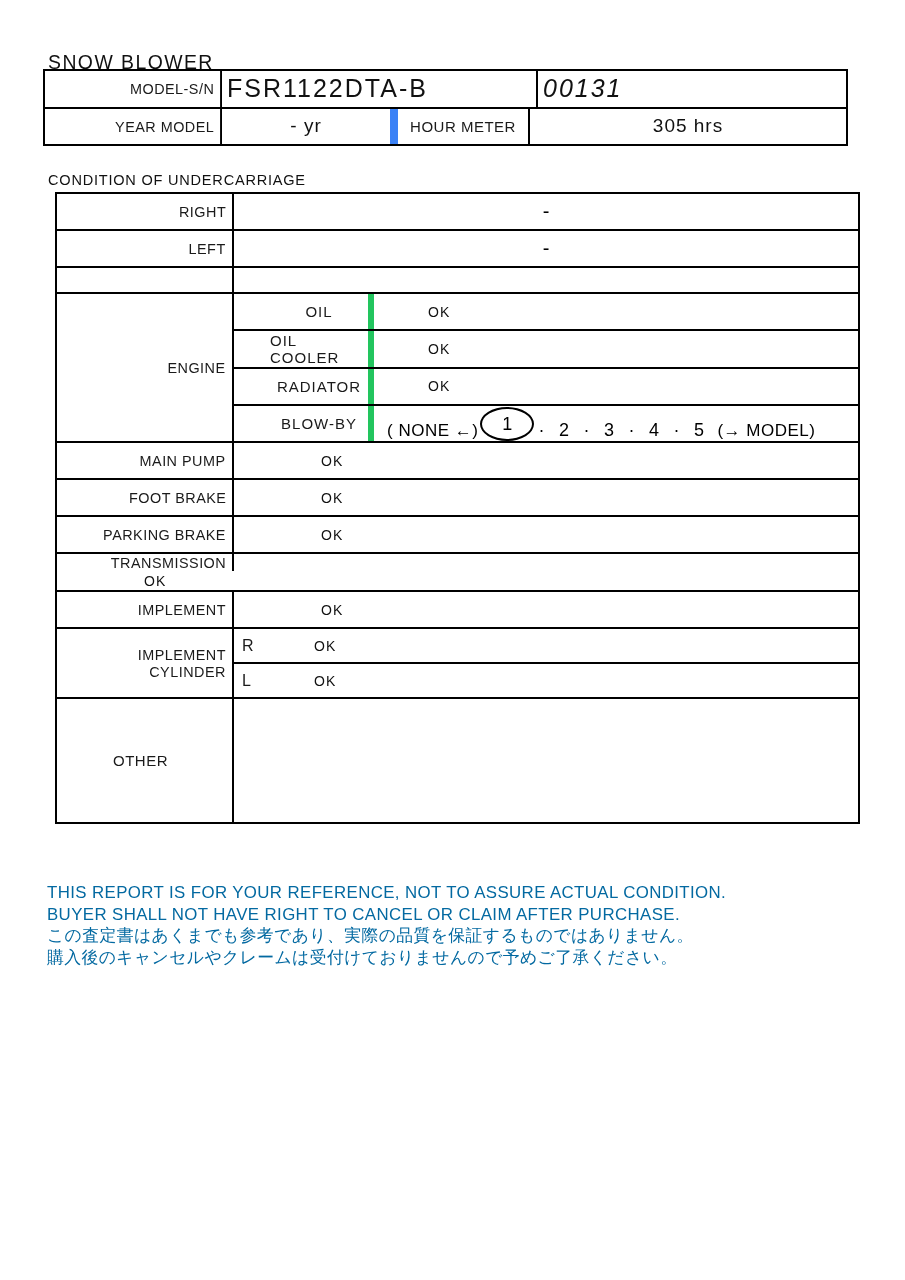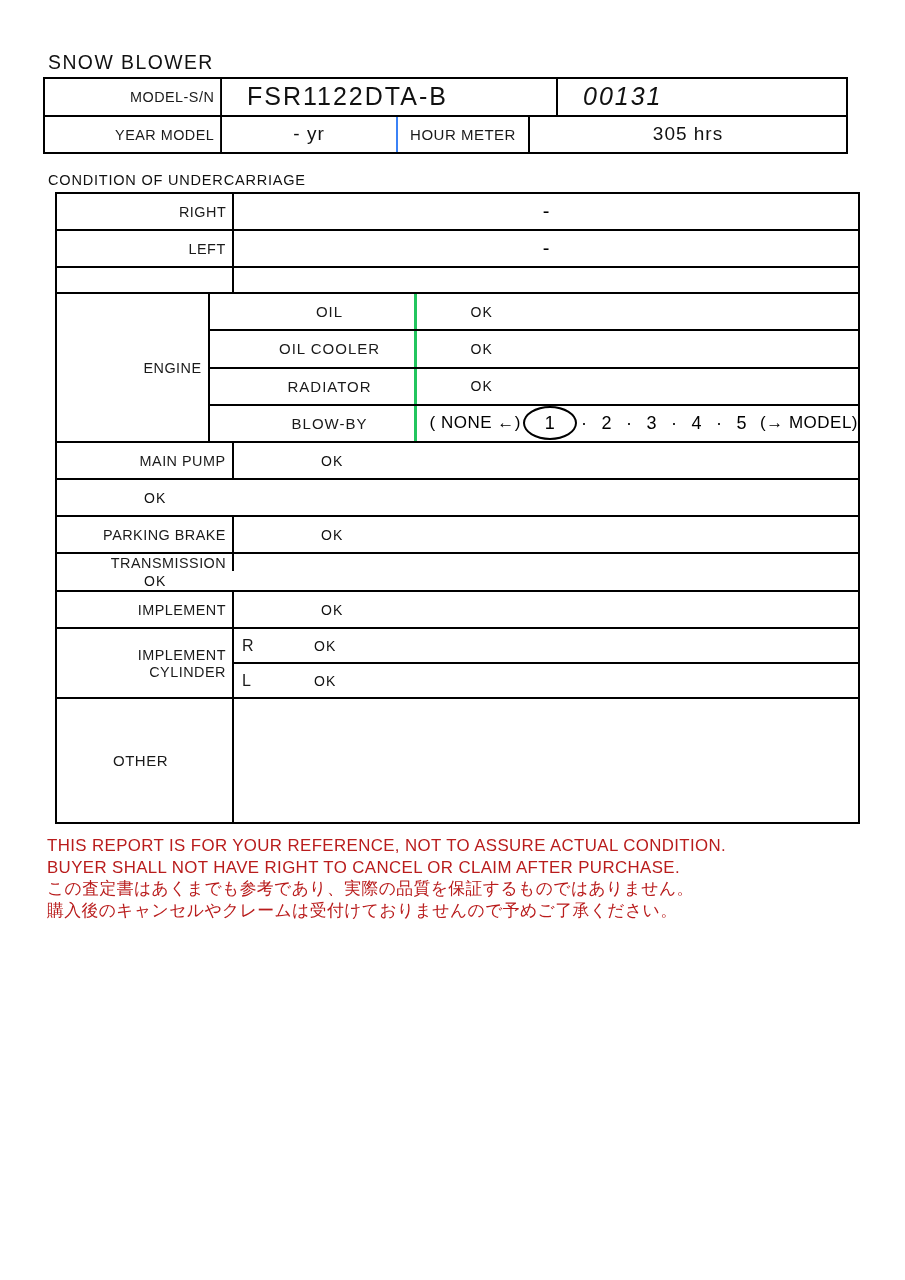--- a/index.html
+++ b/index.html
@@ -14,38 +14,38 @@
   #page { position: absolute; inset: 0; background: #fff; }
 
   .title {
     position: absolute; left: 48px; top: 51px;
     font-size: 20px; letter-spacing: 1.5px; color: #111;
     transform: scaleX(0.97); transform-origin: left;
   }
 
   
   .t1 {
-    position: absolute; left: 43px; top: 77px; width: 805px; height: 77px;
+    position: absolute; left: 43px; top: 69px; width: 805px; height: 77px;
     border: 2px solid #000; display: flex; flex-direction: column;
   }
   .t1 .trow { display: flex; flex: 1; }
   .t1 .trow.first { border-bottom: 2px solid #000; }
   .cell { display: flex; align-items: center; }
   .lbl {
     font-size: 15px; letter-spacing: 0.5px; color: #1a1a1a;
     justify-content: flex-end; padding-right: 6px;
     transform: scaleX(0.96); transform-origin: right;
   }
   .t1 .c1 { width: 177px; border-right: 2px solid #000; }
   .t1 .c2 { width: 316px; border-right: 2px solid #000; }
   .t1 .c3 { flex: 1; font-style: italic; }
-  .t1 .c2b { width: 176px; border-right: 2px solid #3b82f6; justify-content: center; }
+  .t1 .c2b { width: 176px; border-right: 8px solid #3b82f6; justify-content: center; }
   .t1 .c3b { width: 132px; border-right: 2px solid #000; justify-content: center; padding-right: 0; transform: none; }
   .t1 .c4b { flex: 1; justify-content: center; }
-  .big { font-size: 25px; letter-spacing: 2px; padding-left: 5px; color: #111; margin-left: 20px; }
+  .big { font-size: 25px; letter-spacing: 2px; padding-left: 5px; color: #111; }
   .mid { font-size: 19px; letter-spacing: 1px; color: #111; }
 
   .sec-title {
     position: absolute; left: 48px; top: 171px;
     font-size: 15px; letter-spacing: 0.8px; color: #111;
     transform: scaleX(0.97); transform-origin: left;
   }
 
   
   .t2 {
@@ -67,28 +67,28 @@
 
   .h38 { height: 38px; flex-direction: column; } .h37 { height: 37px; } .h26 { height: 26px; }
 
   
   .eng { height: 149px; }
   .eng .labcol { align-items: center; }
   .engsub { flex: 1; display: flex; flex-direction: column; }
   .erow { display: flex; flex: 1; border-bottom: 2px solid #000; }
   .erow:last-child { border-bottom: none; gap: 8px; }
   .esub {
-    width: 207px; border-right: 3px solid #22c55e;
+    width: 140px; border-right: 6px solid #22c55e;
     display: flex; align-items: center; justify-content: center;
     font-size: 15px; letter-spacing: 1px; color: #1a1a1a; padding-left: 36px;
   }
   .eval { flex: 1; display: flex; align-items: center; padding-left: 54px; }
 
   
-  .bb { padding-left: 5px; font-size: 17px; letter-spacing: 0.5px; white-space: nowrap; }
+  .bb { padding-left: 5px; font-size: 17px; letter-spacing: 0.5px; white-space: nowrap; align-items: flex-end; }
   .bb .circle {
     width: 54px; height: 34px; margin-left: 2px;
     border: 2.5px solid #000; border-radius: 50%;
     display: inline-flex; align-items: center; justify-content: center;
     font-size: 18px; flex-shrink: 0;
   }
   .bb .dot { margin-left: 4px; font-size: 18px; }
   .bb .dot2 { margin-left: 14px; font-size: 18px; }
   .bb .num { margin-left: 14px; font-size: 18px; }
   .bb .edge { letter-spacing: 0.5px; }
@@ -203,20 +203,23 @@
     <div class="row h37">
       <div class="labcol">
           <span class="sq">MAIN PUMP</span>
         </div>
       <div class="valcol pad-ok">
           <span class="ok">OK</span>
         </div>
     </div>
 
     <div class="row h37">
+      <div class="labcol">
+          <span class="sq">FOOT BRAKE</span>
+        </div>
       <div class="valcol pad-ok">
           <span class="ok">OK</span>
         </div>
     </div>
 
     <div class="row h37">
       <div class="labcol">
           <span class="sq">PARKING BRAKE</span>
         </div>
       <div class="valcol pad-ok">
@@ -259,20 +262,20 @@
       </div>
     </div>
 
     <div class="row last other">
       <div class="labcol">OTHER</div>
       <div class="valcol"></div>
     </div>
 
   </div>
 
-  <div class="disclaimer" style="color: #b91c1c;">
+  <div class="disclaimer" style="color: #0369a1; margin-top: 47px;">
     <div class="line">THIS REPORT IS FOR YOUR REFERENCE, NOT TO ASSURE ACTUAL CONDITION.</div>
     <div class="line">BUYER SHALL NOT HAVE RIGHT TO CANCEL OR CLAIM AFTER PURCHASE.</div>
     <div class="line">この査定書はあくまでも参考であり、実際の品質を保証するものではありません。</div>
     <div class="line">購入後のキャンセルやクレームは受付けておりませんので予めご了承ください。</div>
   </div>
 
 </div>
 
 </body></html>

